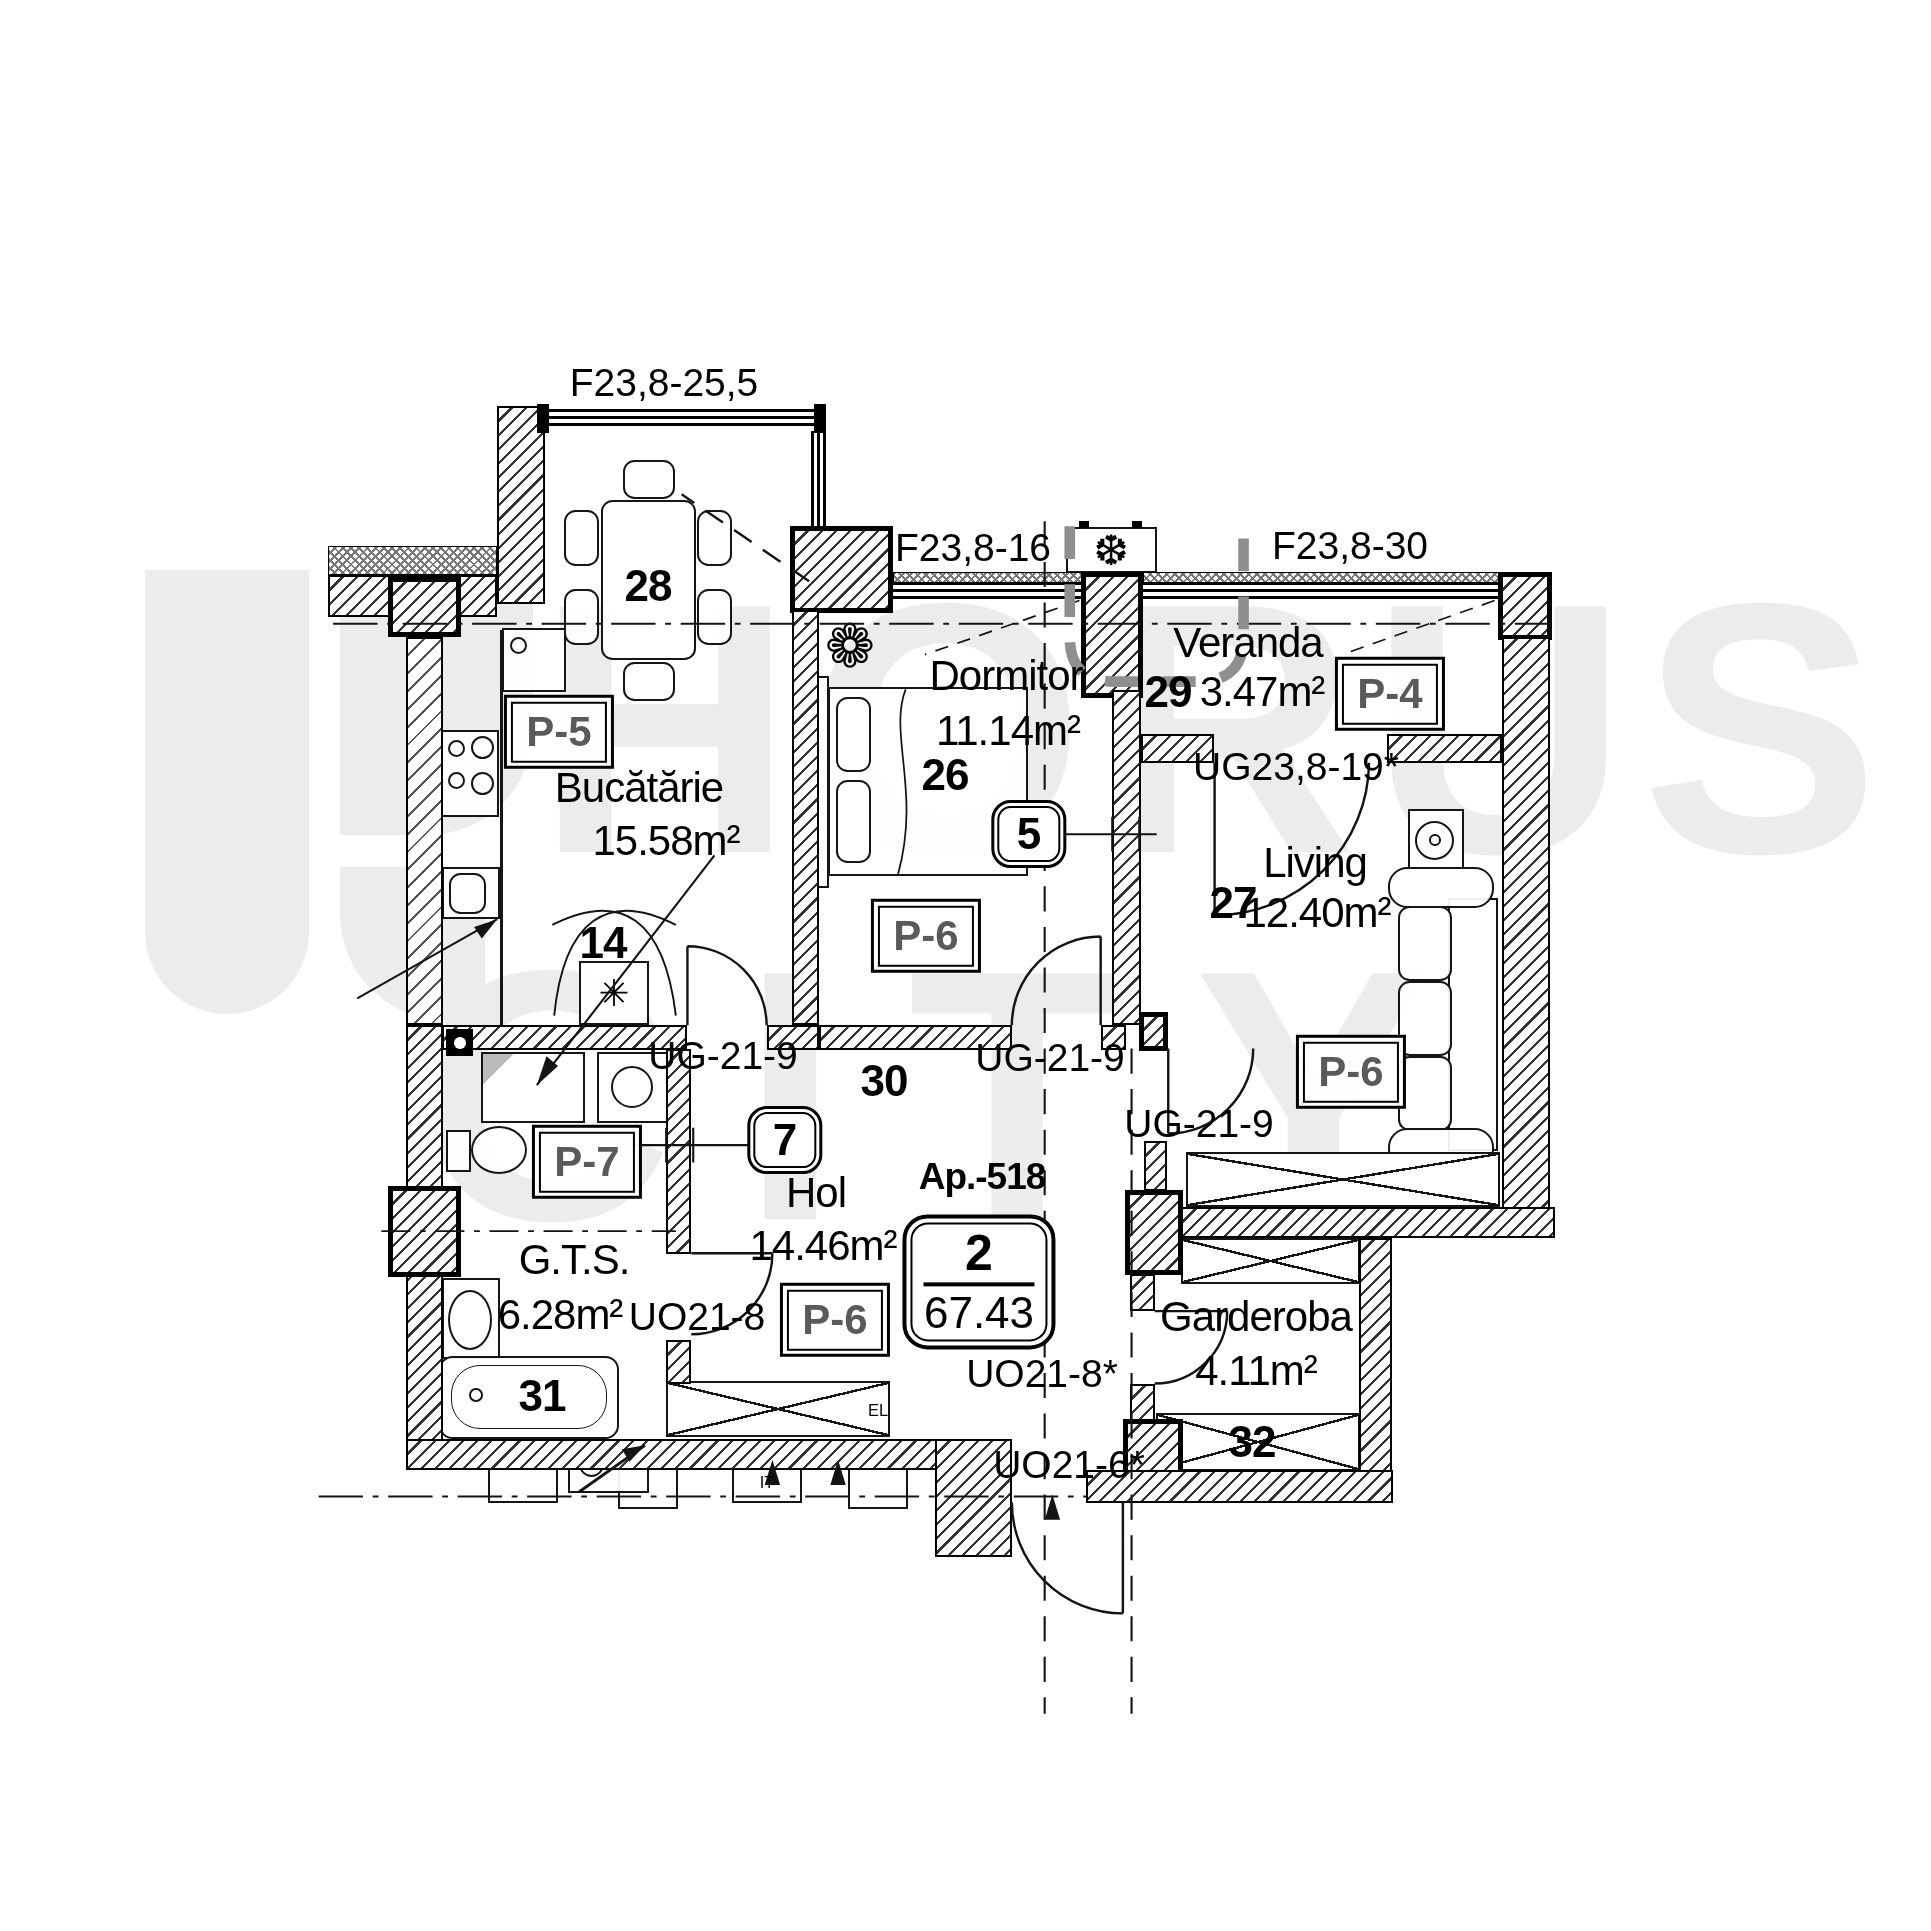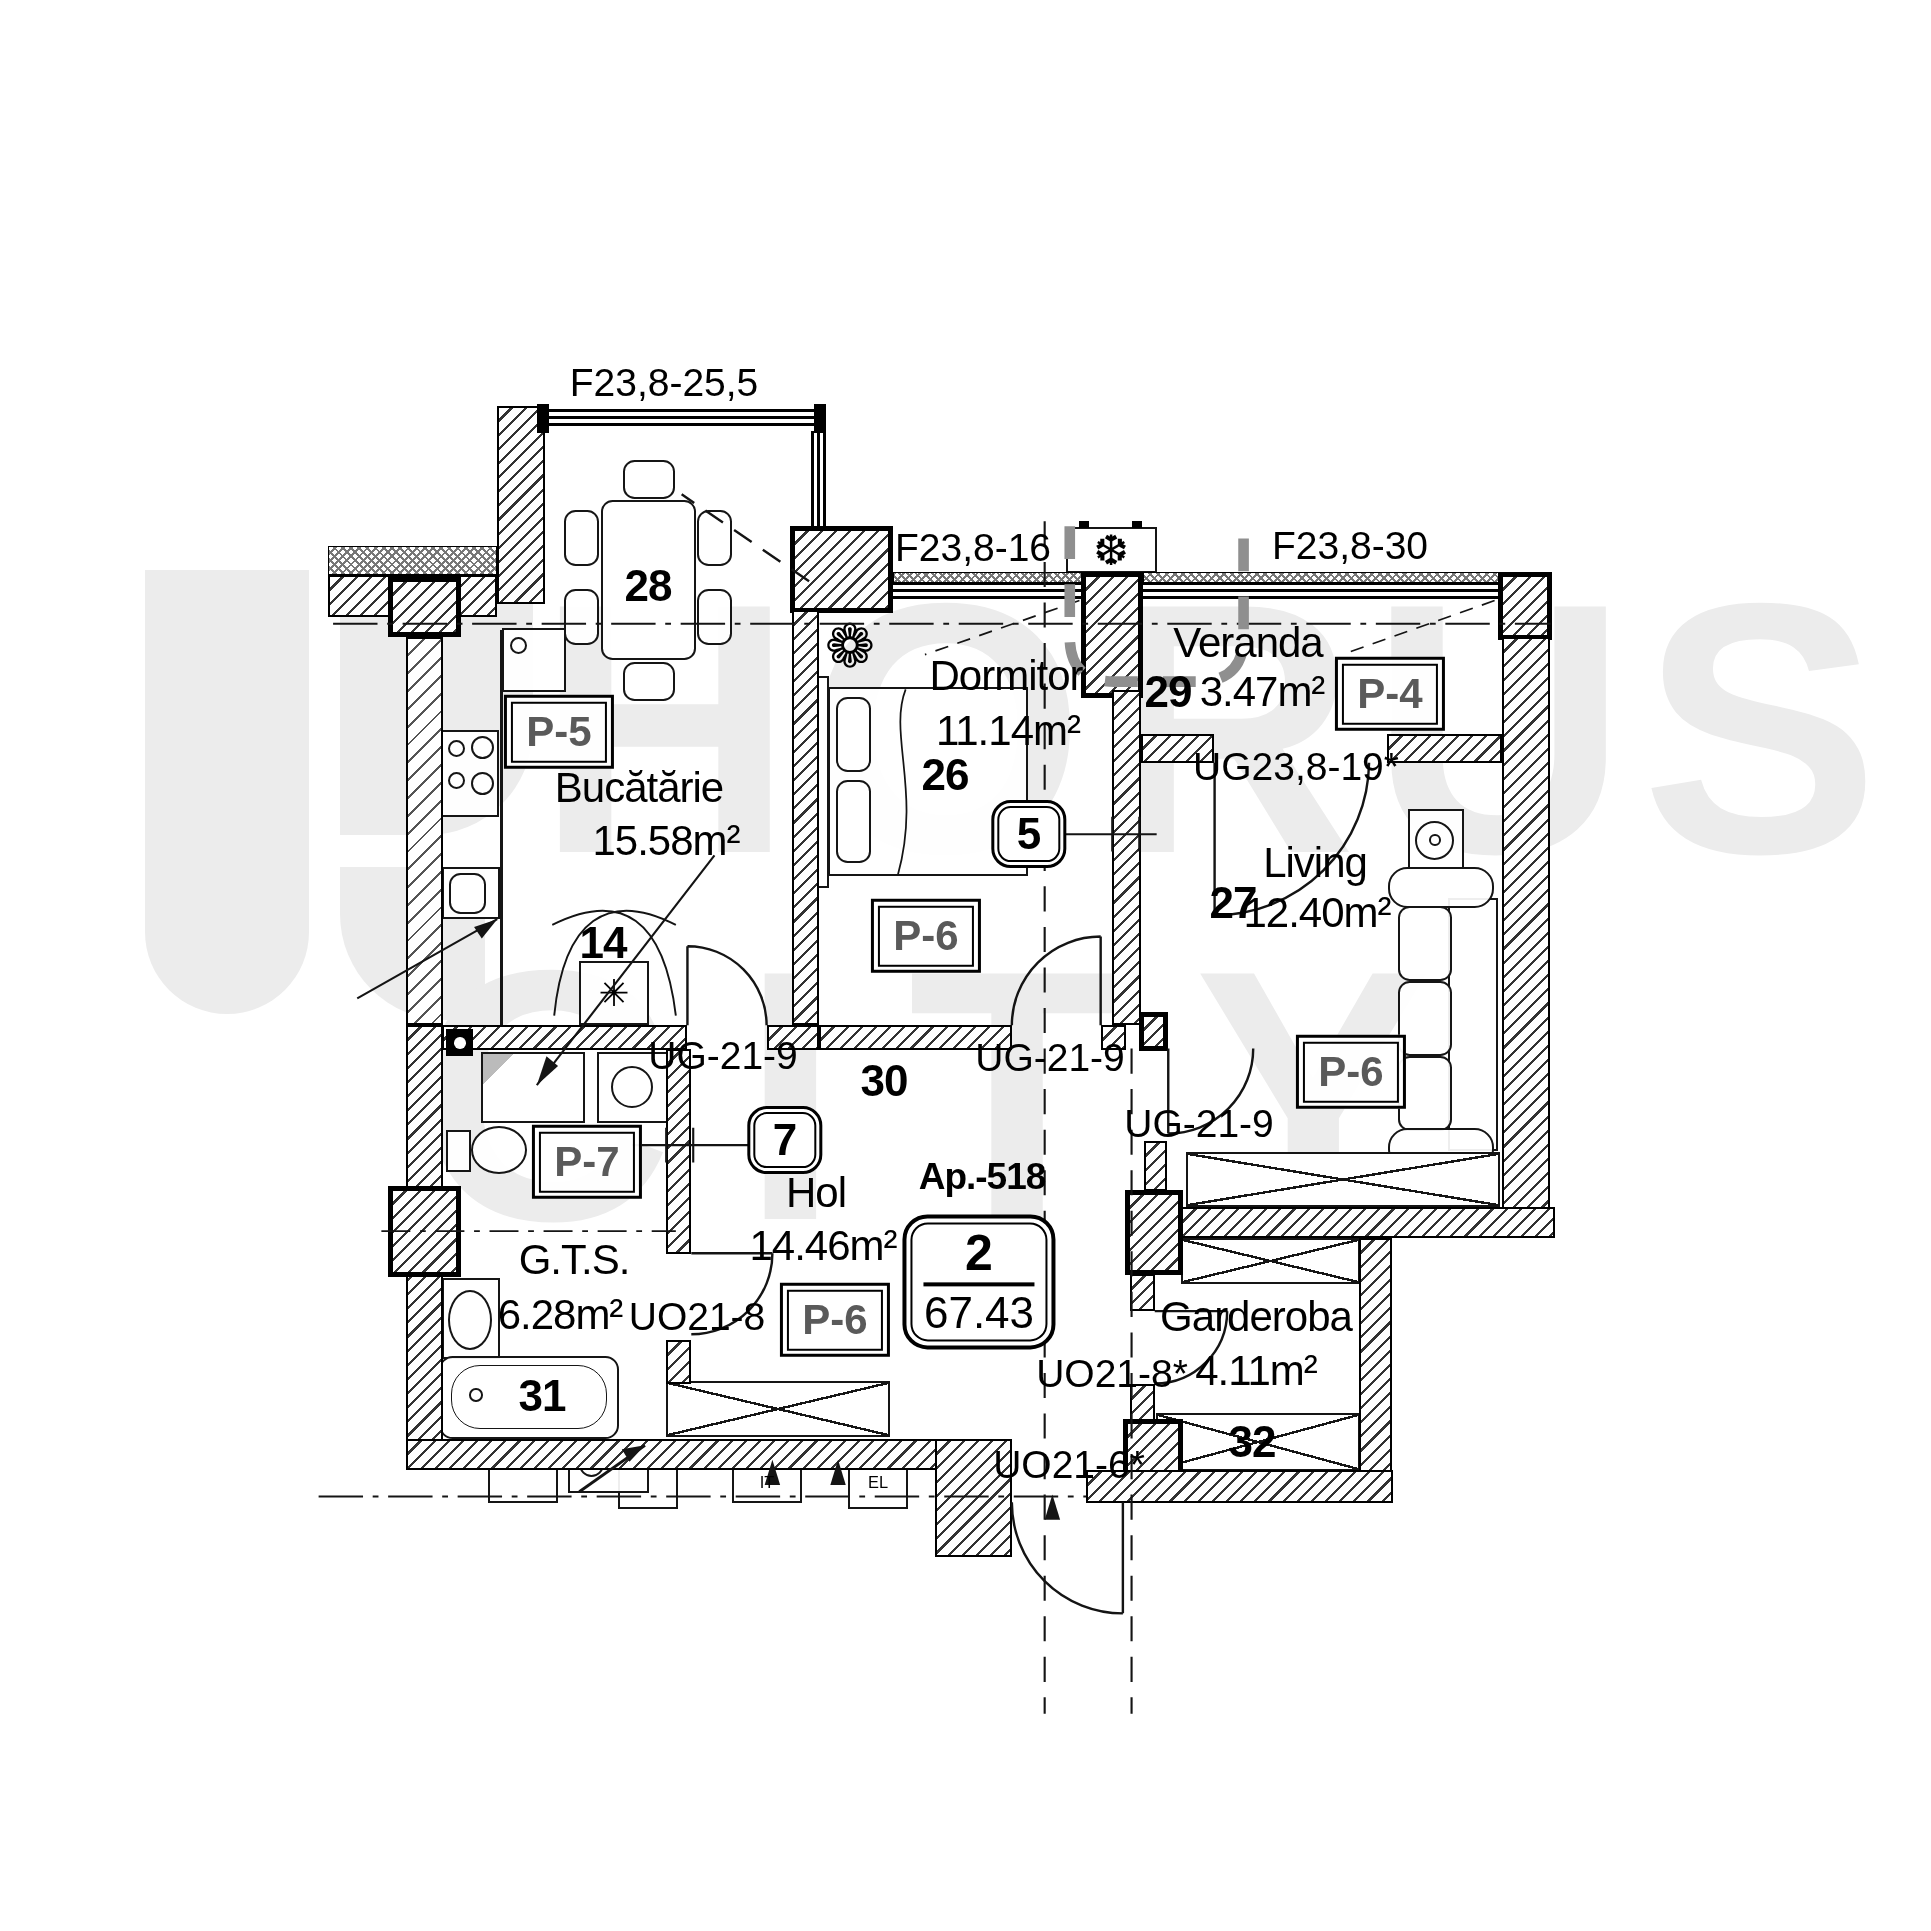--- a/index.html
+++ b/index.html
@@ -267,34 +267,34 @@
   <div class="lbl num" style="left:542px;top:1396px">31</div>
 
   <div class="lbl" style="left:1256px;top:1317px">Garderoba</div>
   <div class="lbl" style="left:1256px;top:1371px">4.11m²</div>
   <div class="lbl num" style="left:1252px;top:1442px">32</div>
 
   <div class="winlbl" style="left:723px;top:1056px">UG-21-9</div>
   <div class="winlbl" style="left:1050px;top:1058px">UG-21-9</div>
   <div class="winlbl" style="left:1199px;top:1124px">UG-21-9</div>
   <div class="winlbl" style="left:697px;top:1317px">UO21-8</div>
-  <div class="winlbl" style="left:1112px;top:1374px">UO21-8*</div>
+  <div class="winlbl" style="left:1042px;top:1374px">UO21-8*</div>
   <div class="winlbl" style="left:1069px;top:1465px">UO21-6*</div>
 
   <div class="lbl num" style="left:982px;top:1177px;font-size:37px">Ap.-518</div>
   <div class="stamp" style="left:979px;top:1282px">
     <div class="inner">
       <div class="top">2</div>
       <div class="bot">67.43</div>
     </div>
   </div>
 
   <div class="marker" style="left:1029px;top:834px">
       <span>5</span>
     </div>
   <div class="marker" style="left:785px;top:1140px">
       <span>7</span>
     </div>
 
   <div class="tiny" style="left:767px;top:1482px">IT</div>
-  <div class="tiny" style="left:878px;top:1482px">EL</div>
+  <div class="tiny" style="left:878px;top:1410px">EL</div>
 </div>
 
 
 </body></html>

